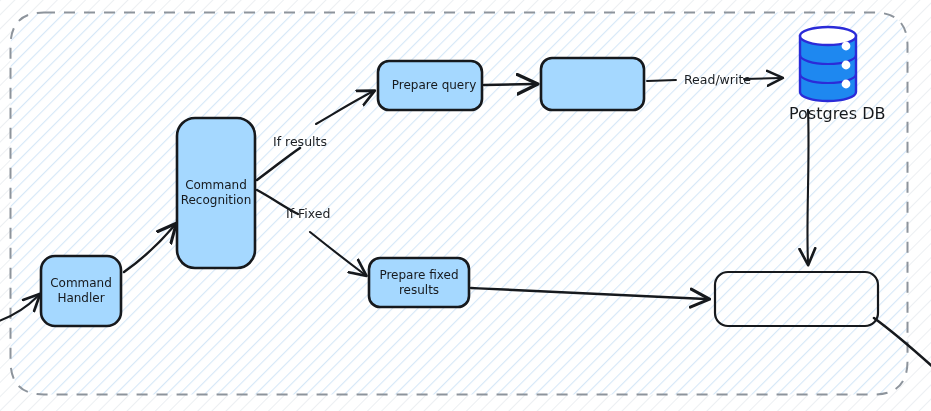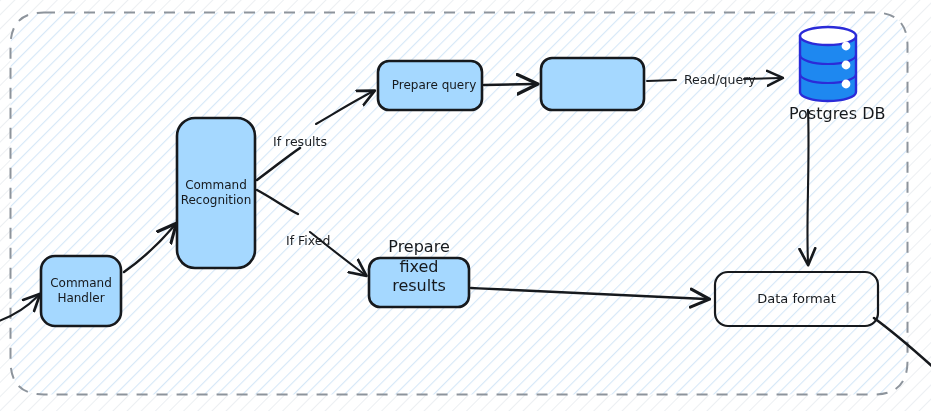--- a/index.html
+++ b/index.html
@@ -163,26 +163,25 @@
 
   <div class="node-label" style="left:41px; top:256px; width:80px; height:70px; font-size:12px;">Command
 Handler</div>
 
   <div class="node-label" style="left:177px; top:118px; width:78px; height:150px; font-size:12px;">Command
 Recognition</div>
 
   <div class="node-label" style="left:378px; top:61px; width:112px; height:49px; font-size:12px;">Prepare query</div>
 
 
-  <div class="node-label" style="left:369px; top:242px; width:100px; height:49px; font-size:16px;">Prepare fixed
+  <div class="node-label" style="left:369px; top:258px; width:100px; height:49px; font-size:12px;">Prepare fixed
 results</div>
 
-  <div class="node-label" style="left:715px; top:272px; width:163px; height:54px; font-size:13px;">Data format</div>
 
   <div class="db-caption" style="left:789px; top:104px;">Postgres DB</div>
 
   <div class="edge-label" style="left:273px; top:134px;">If results</div>
 
-  <div class="edge-label" style="left:286px; top:233px;">If Fixed</div>
+  <div class="edge-label" style="left:286px; top:206px;">If Fixed</div>
 
-  <div class="edge-label" style="left:684px; top:72px;">Read/query</div>
+  <div class="edge-label" style="left:684px; top:72px;">Read/write</div>
 
 </div>
 
 </body></html>

